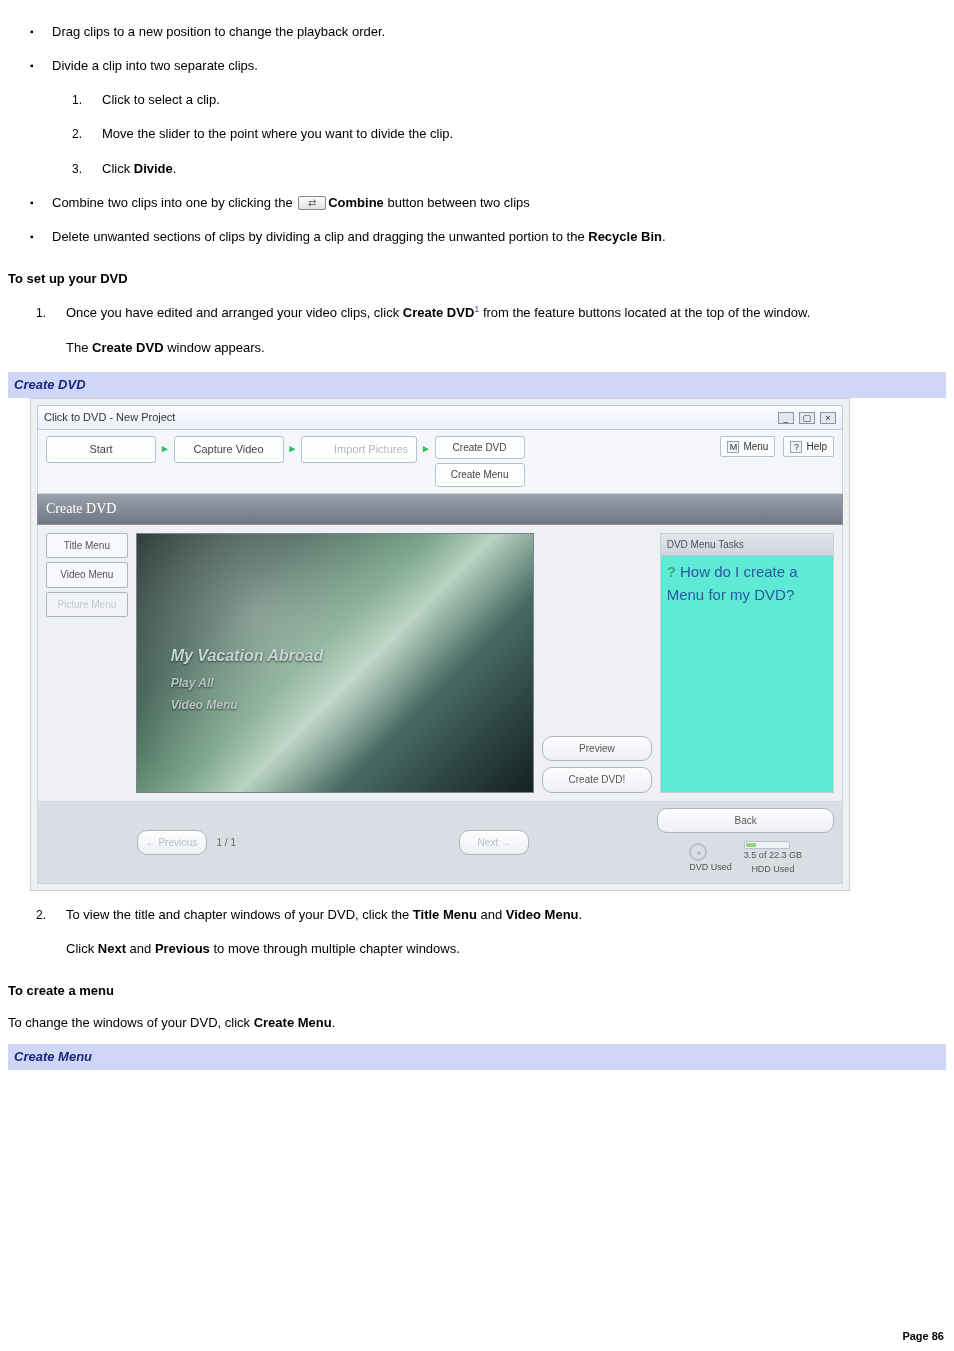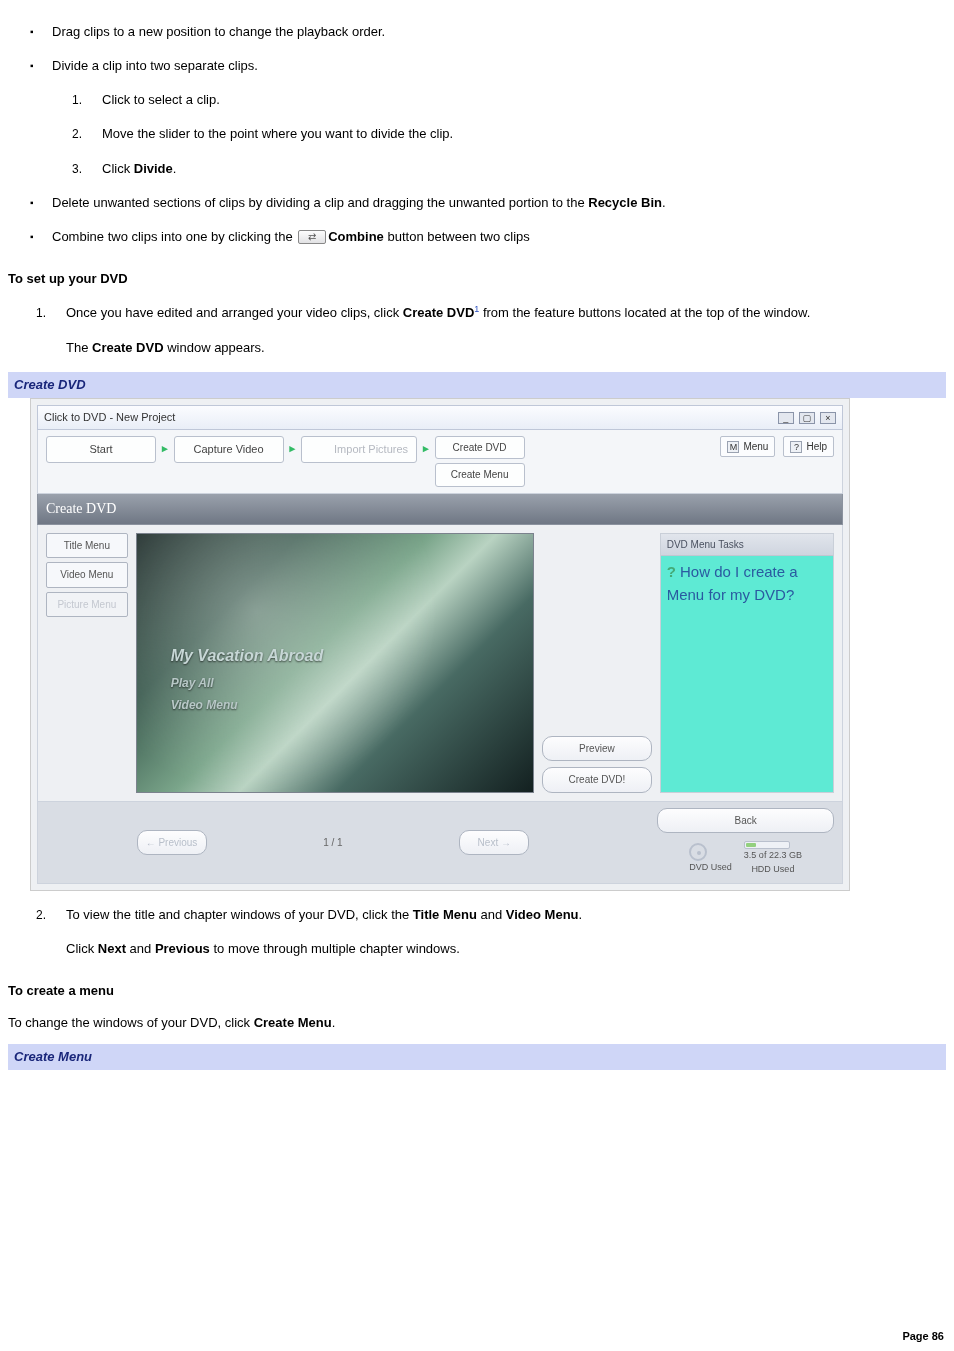--- a/index.html
+++ b/index.html
@@ -140,21 +140,21 @@
   .task-pane .tp-link { font-size:15px; color:#2a5aa0; padding:4px 6px; }
   .task-pane .tp-link::before { content:"? "; color:#4a7; font-weight:bold; }
   .pager-row {
     display:flex; align-items:center; gap:10px;
     border:1px solid #cdd3dd; border-top:none; background:#d9dde4;
     padding:6px 8px;
   }
   .pager-row .spacer { width:82px; }
   .pager { display:flex; align-items:center; gap:10px; width:400px; }
   .pager .btn { min-width:70px; color:#b8bfca; }
-  .pager .mid { flex:1; text-align:center; font-size:10px; color:#666; }
+  .pager .mid { flex:1; text-align:left; font-size:10px; color:#666; }
   .status-block { margin-left:auto; width:180px; display:flex; flex-direction:column; gap:8px; align-items:stretch; }
   .usage { display:flex; gap:12px; font-size:9px; color:#555; justify-content:center; align-items:center; }
   .disc { width:18px; height:18px; border-radius:50%; border:2px solid #b9c0cd; position:relative; }
   .disc::after { content:""; position:absolute; left:6px; top:6px; width:4px; height:4px; border-radius:50%; background:#b9c0cd; }
   .bar { width:46px; height:8px; border:1px solid #b9c0cd; border-radius:2px; background:#eef1f6; position:relative; }
   .bar::after { content:""; position:absolute; left:1px; top:1px; bottom:1px; width:10px; background:#93d07f; border-radius:1px; }
 </style>
 </head>
 <body>
 
@@ -166,25 +166,25 @@
     <ol class="sub-ol">
       <li><span class="num">1.</span><span>Click to select a clip.</span></li>
       <li><span class="num">2.</span><span>Move the slider to the point where you want to divide the clip.</span></li>
       <li><span class="num">3.</span>
         <span>Click </span><b>Divide</b><span>.</span>
       </li>
     </ol>
   </li>
 
   <li>
+    <span>Combine two clips into one by clicking the </span><span class="combine-icon"></span><b>Combine</b><span> button between two clips</span>
+  </li>
+
+  <li>
     <span>Delete unwanted sections of clips by dividing a clip and dragging the unwanted portion to the </span><b>Recycle Bin</b><span>.</span>
-  </li>
-
-  <li>
-    <span>Combine two clips into one by clicking the </span><span class="combine-icon"></span><b>Combine</b><span> button between two clips</span>
   </li>
 </ul>
 
 <h4>To set up your DVD</h4>
 
 <ol class="sub-ol" style="padding-left:28px;">
   <li><span class="num">1.</span>
     <span>Once you have edited and arranged your video clips, click </span><b>Create DVD</b><span class="sup">1</span><span> from the feature buttons located at the top of the window.</span>
     <p class="body" style="margin-top:14px;">
       <span>The </span><b>Create DVD</b><span> window appears.</span>

